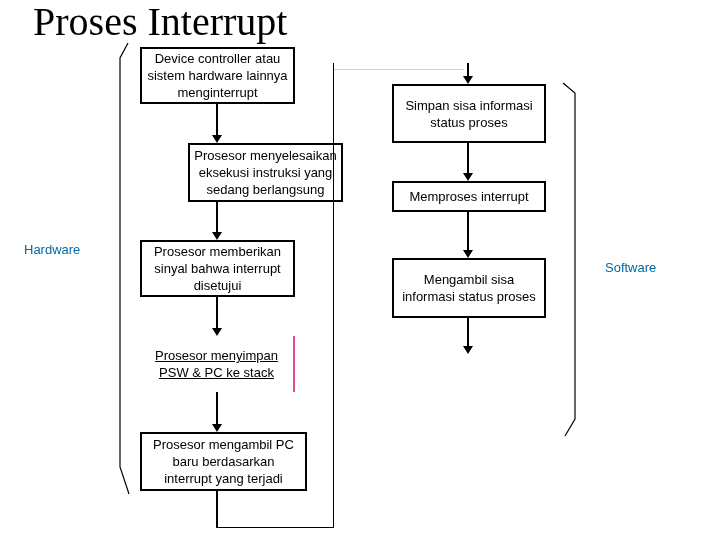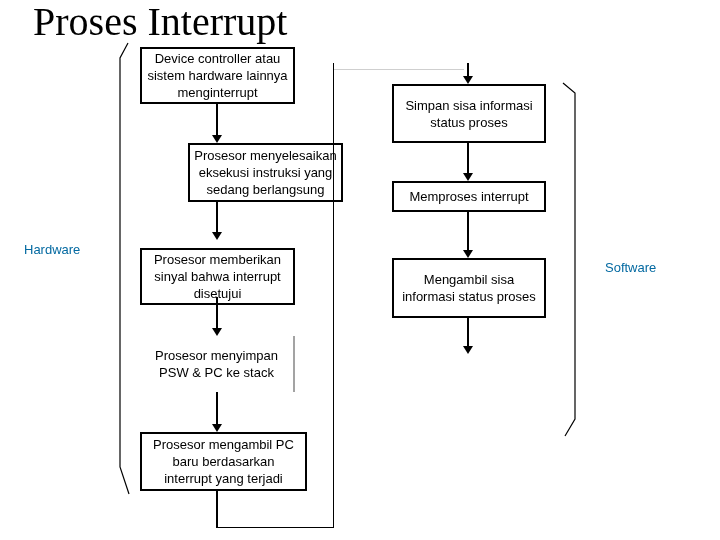--- a/index.html
+++ b/index.html
@@ -12,21 +12,21 @@
     font-family:"Liberation Serif", serif; font-size:40px; line-height:48px;
     color:#000; white-space:nowrap;
   }
   .box {
     position:absolute; box-sizing:border-box; background:#fff;
     border:2px solid #000;
     display:flex; align-items:center; justify-content:center;
     text-align:center; font-size:13px; line-height:17px;
     white-space:pre-line; padding:2px;
   }
-  .box.right-border-only { border:none; border-right:2px solid #a3a3a3; background:transparent; }
+  .box.right-border-only { border:none; border-right:2px solid #ec4899; background:transparent;text-decoration:underline; }
   .vline { position:absolute; width:1.5px; background:#000; }
   .hline { position:absolute; height:1.5px; background:#000; }
   .hline.faint { height:1px; background:#cfcfcf; }
   .arrowhead {
     position:absolute; width:0; height:0;
     border-left:5px solid transparent; border-right:5px solid transparent;
     border-top:8px solid #000;
   }
   .bracket { position:absolute; }
   .side-label { position:absolute; font-size:13px; color:#0369a1; white-space:nowrap; }
@@ -37,21 +37,21 @@
 <div id="slide">
 
   <div id="slide-title">Proses Interrupt</div>
 
   <div class="box" style="left:140px; top:47px;  width:155px; height:57px;">Device controller atau
 sistem hardware lainnya
 menginterrupt</div>
   <div class="box" style="left:140px; top:143px; width:155px; height:59px;margin-left:48px;">Prosesor menyelesaikan
 eksekusi instruksi yang
 sedang berlangsung</div>
-  <div class="box" style="left:140px; top:240px; width:155px; height:57px;margin-top:8px;">Prosesor memberikan
+  <div class="box" style="left:140px; top:240px; width:155px; height:57px;">Prosesor memberikan
 sinyal bahwa interrupt
 disetujui</div>
   <div class="box right-border-only" style="left:140px; top:336px; width:155px; height:56px;">Prosesor menyimpan
 PSW &amp; PC ke stack</div>
   <div class="box" style="left:140px; top:432px; width:167px; height:59px;">Prosesor mengambil PC
 baru berdasarkan
 interrupt yang terjadi</div>
 
   <div class="box" style="left:392px; top:84px;  width:154px; height:59px;">Simpan sisa informasi
 status proses</div>

